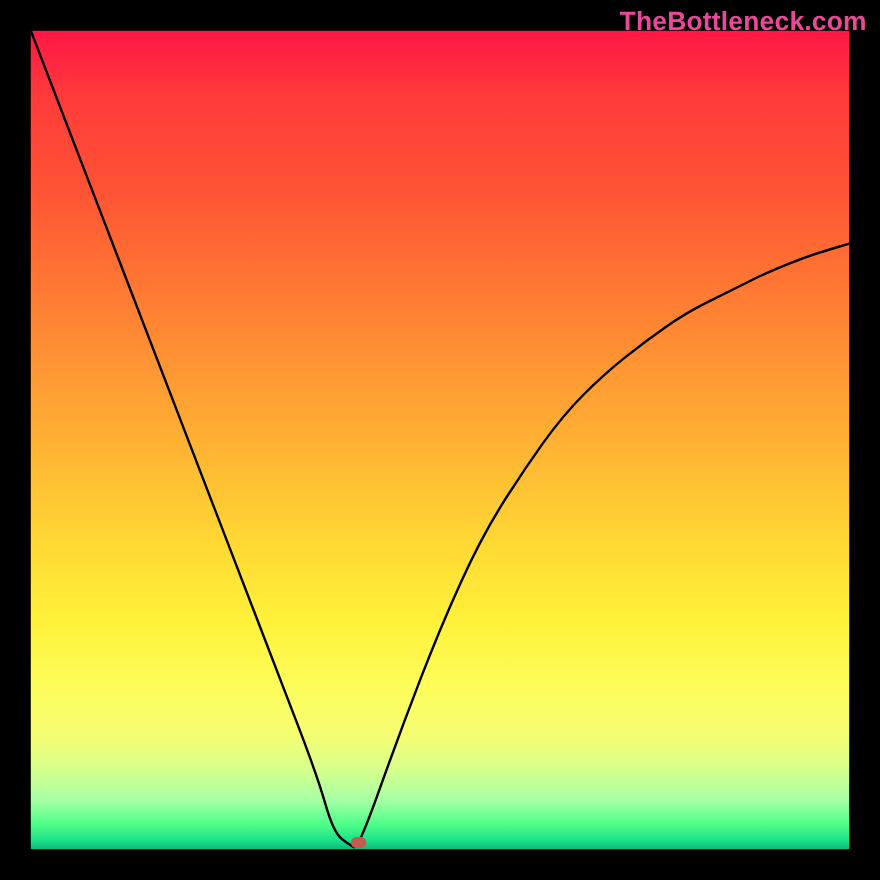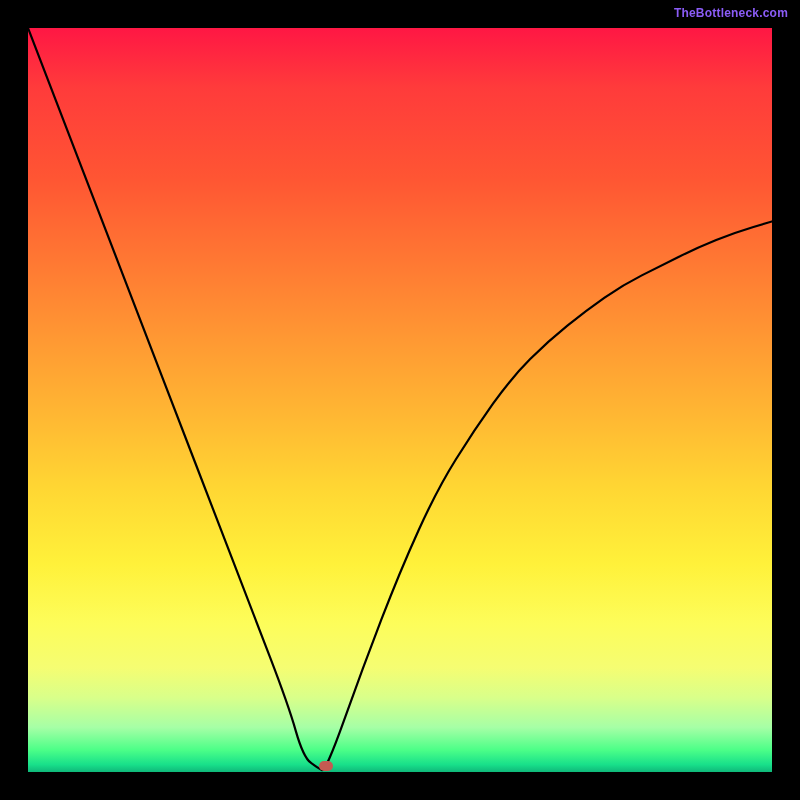--- a/index.html
+++ b/index.html
@@ -32,23 +32,23 @@
       #4dff88 97%,
       #18e08a 99%,
       #0fb87a 100%
     );
   }
   .watermark {
     position: absolute;
     top: 6px;
     right: 12px;
     font-family: Arial, Helvetica, sans-serif;
-    font-size: 12px;
+    font-size: 24px;
     font-weight: 600;
-    color: #8b5cf6;
+    color: #ec4899;
     letter-spacing: 0.2px;
     user-select: none;
   }
   svg.curve {
     position: absolute;
     left: 0; top: 0;
     width: 100%; height: 100%;
   }
   .marker {
     position: absolute;

